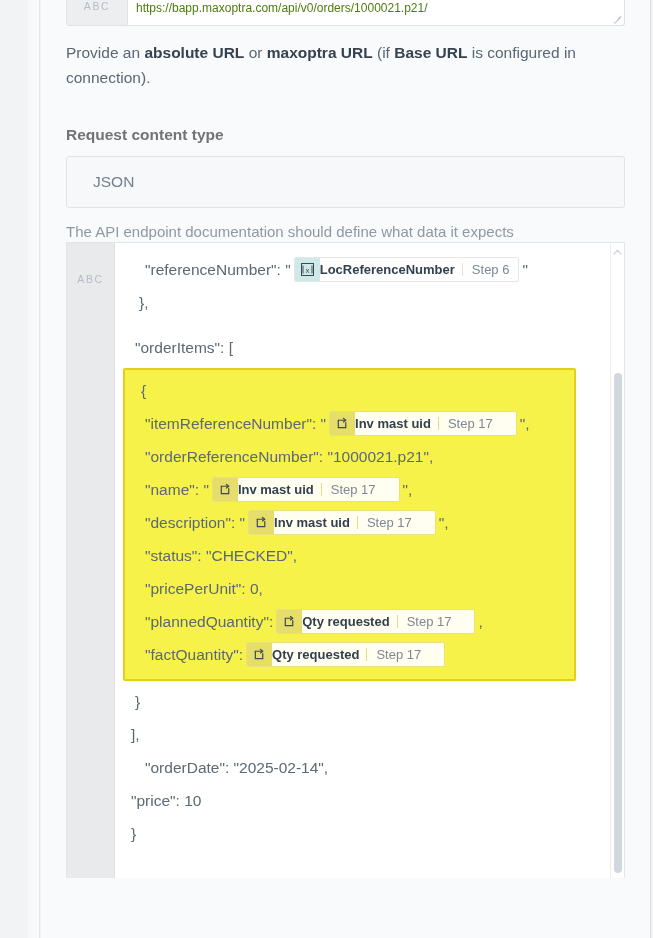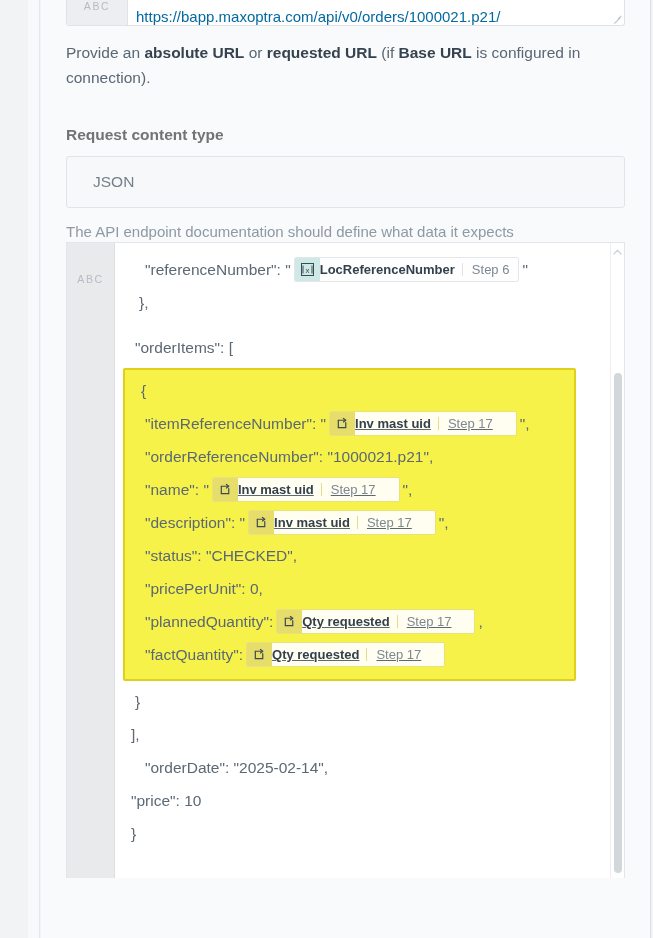--- a/index.html
+++ b/index.html
@@ -64,23 +64,23 @@
     color: #b6bcc4;
     font-size: 10.5px;
     letter-spacing: 1.6px;
     display: flex;
     align-items: flex-start;
     justify-content: center;
     padding-top: 0px;
   }
   .url-text {
     flex: 1;
-    padding: 13px 8px;
-    color: #0369a1;
-    font-size: 15px;
+    padding: 4px 8px;
+    color: #4d7c0f;
+    font-size: 12px;
     line-height: 8px;
     white-space: nowrap;
     overflow: hidden;
   }
   .resize-grip {
     position: absolute;
     right: 2px; bottom: 1px;
     width: 10px; height: 10px;
     pointer-events: auto;
   }
@@ -225,21 +225,20 @@
     border: 2px solid #e0cf1b;
     border-radius: 2px;
     margin: 4px 0 4px -6px;
     padding: 4px 10px 8px 10px;
     width: 453px;
   }
   .loop-block .code-line { color: #5c6873; }
   .loop-block .chip {
     background: #fffef0;
     border-color: #e8e27a;
-    text-decoration: underline;
   }
   .loop-block .chip-sep { background: #e4dc8c; }
 
   
   .vscroll {
     position: absolute;
     right: 0; top: 0;
     width: 14px;
     height: 100%;
     background: #ffffff;
@@ -273,21 +272,21 @@
   <div class="right-gutter"></div>
 
   <div class="panel">
 
     <div class="url-field">
       <div class="url-tag">ABC</div>
       <div class="url-text">https://bapp.maxoptra.com/api/v0/orders/1000021.p21/</div>
       <div class="resize-grip"></div>
     </div>
 
-    <p class="help"><span>Provide an </span><b>absolute URL</b><span> or </span><b>requested URL</b><span> (if </span><b>Base URL</b><span> is configured in connection).</span></p>
+    <p class="help"><span>Provide an </span><b>absolute URL</b><span> or </span><b>maxoptra URL</b><span> (if </span><b>Base URL</b><span> is configured in connection).</span></p>
 
     <div class="section-title">Request content type</div>
     <div class="ct-field">
       <span>JSON</span>
     </div>
     <p class="hint">The API endpoint documentation should define what data it expects</p>
 
 
     <div class="code-wrap">
 

